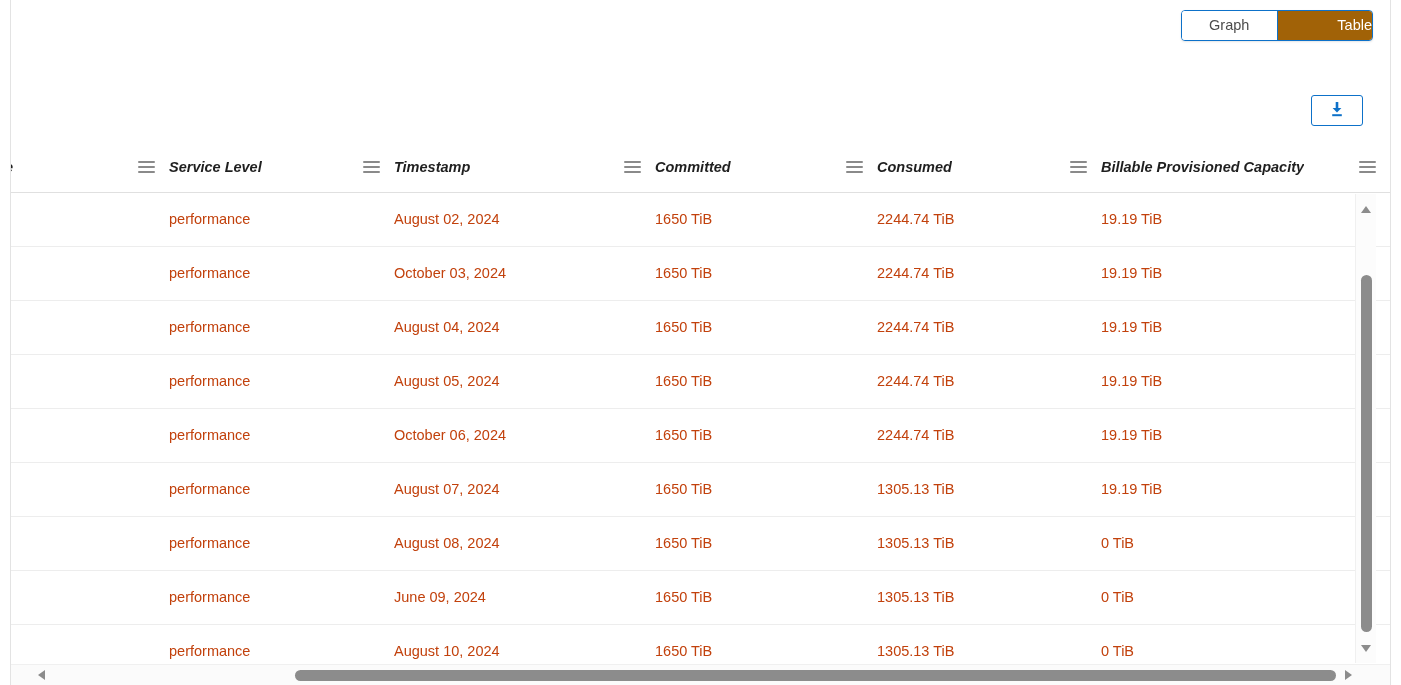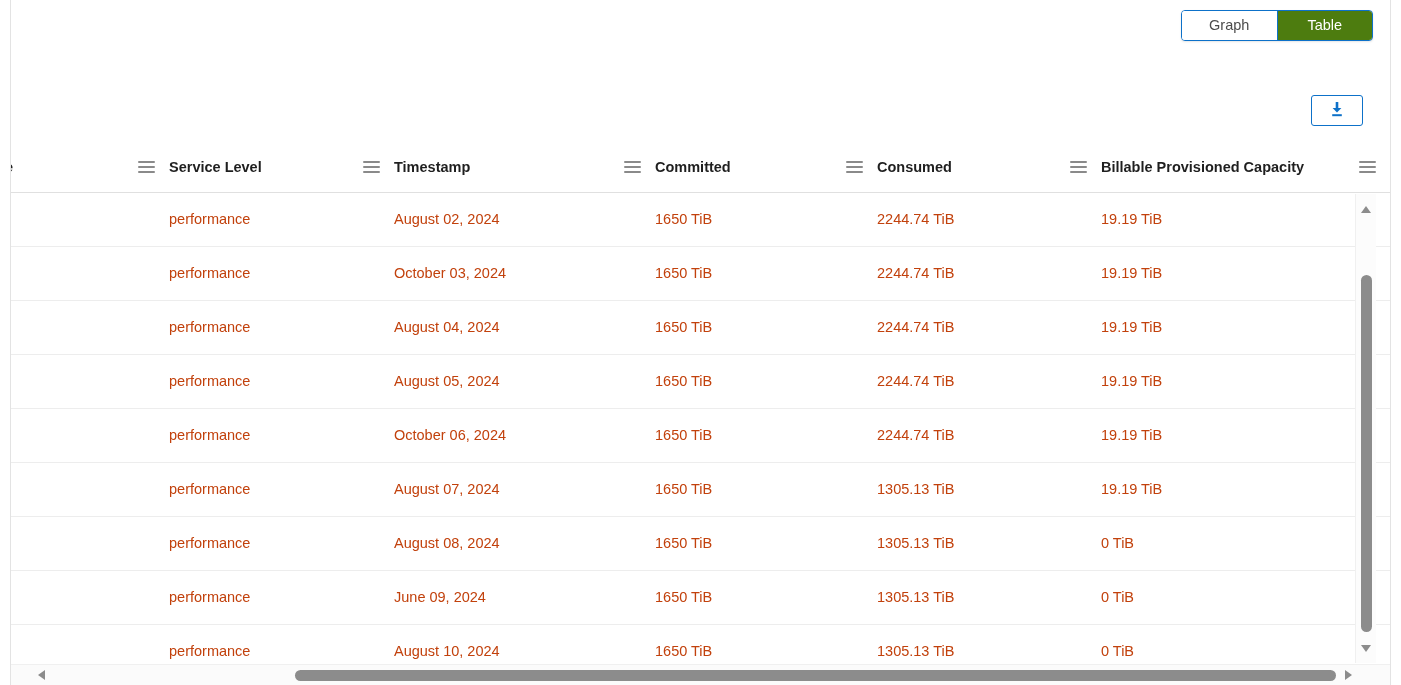--- a/index.html
+++ b/index.html
@@ -49,22 +49,23 @@
     border: none;
     background: #ffffff;
     font-family: "Liberation Sans", sans-serif;
     font-size: 14.5px;
     color: #4c4c4c;
     cursor: pointer;
     line-height: 29px;
     padding: 0;
   }
   .view-toggle button.active {
-    background: #4d7c0f;
+    background: #a16207;
     color: #ffffff;
+    text-align: right;
   }
   .view-toggle .divider {
     width: 1px;
     background: #0d71c9;
     flex: 0 0 1px;
   }
 
   
   .chart-title {
     position: absolute;
@@ -114,20 +115,21 @@
   table.grid thead th {
     height: 49px;
     text-align: right;
     font-size: 14.5px;
     font-weight: bold;
     color: #1f1f1f;
     border-bottom: 1px solid #e0e0e0;
     vertical-align: middle;
     padding: 0;
     position: relative;
+    font-style: italic;
   }
   th .th-inner {
     display: flex;
     align-items: center;
     justify-content: space-between;
     padding-right: 14px;
   }
   th .th-label { white-space: nowrap; overflow: hidden; }
 
   

